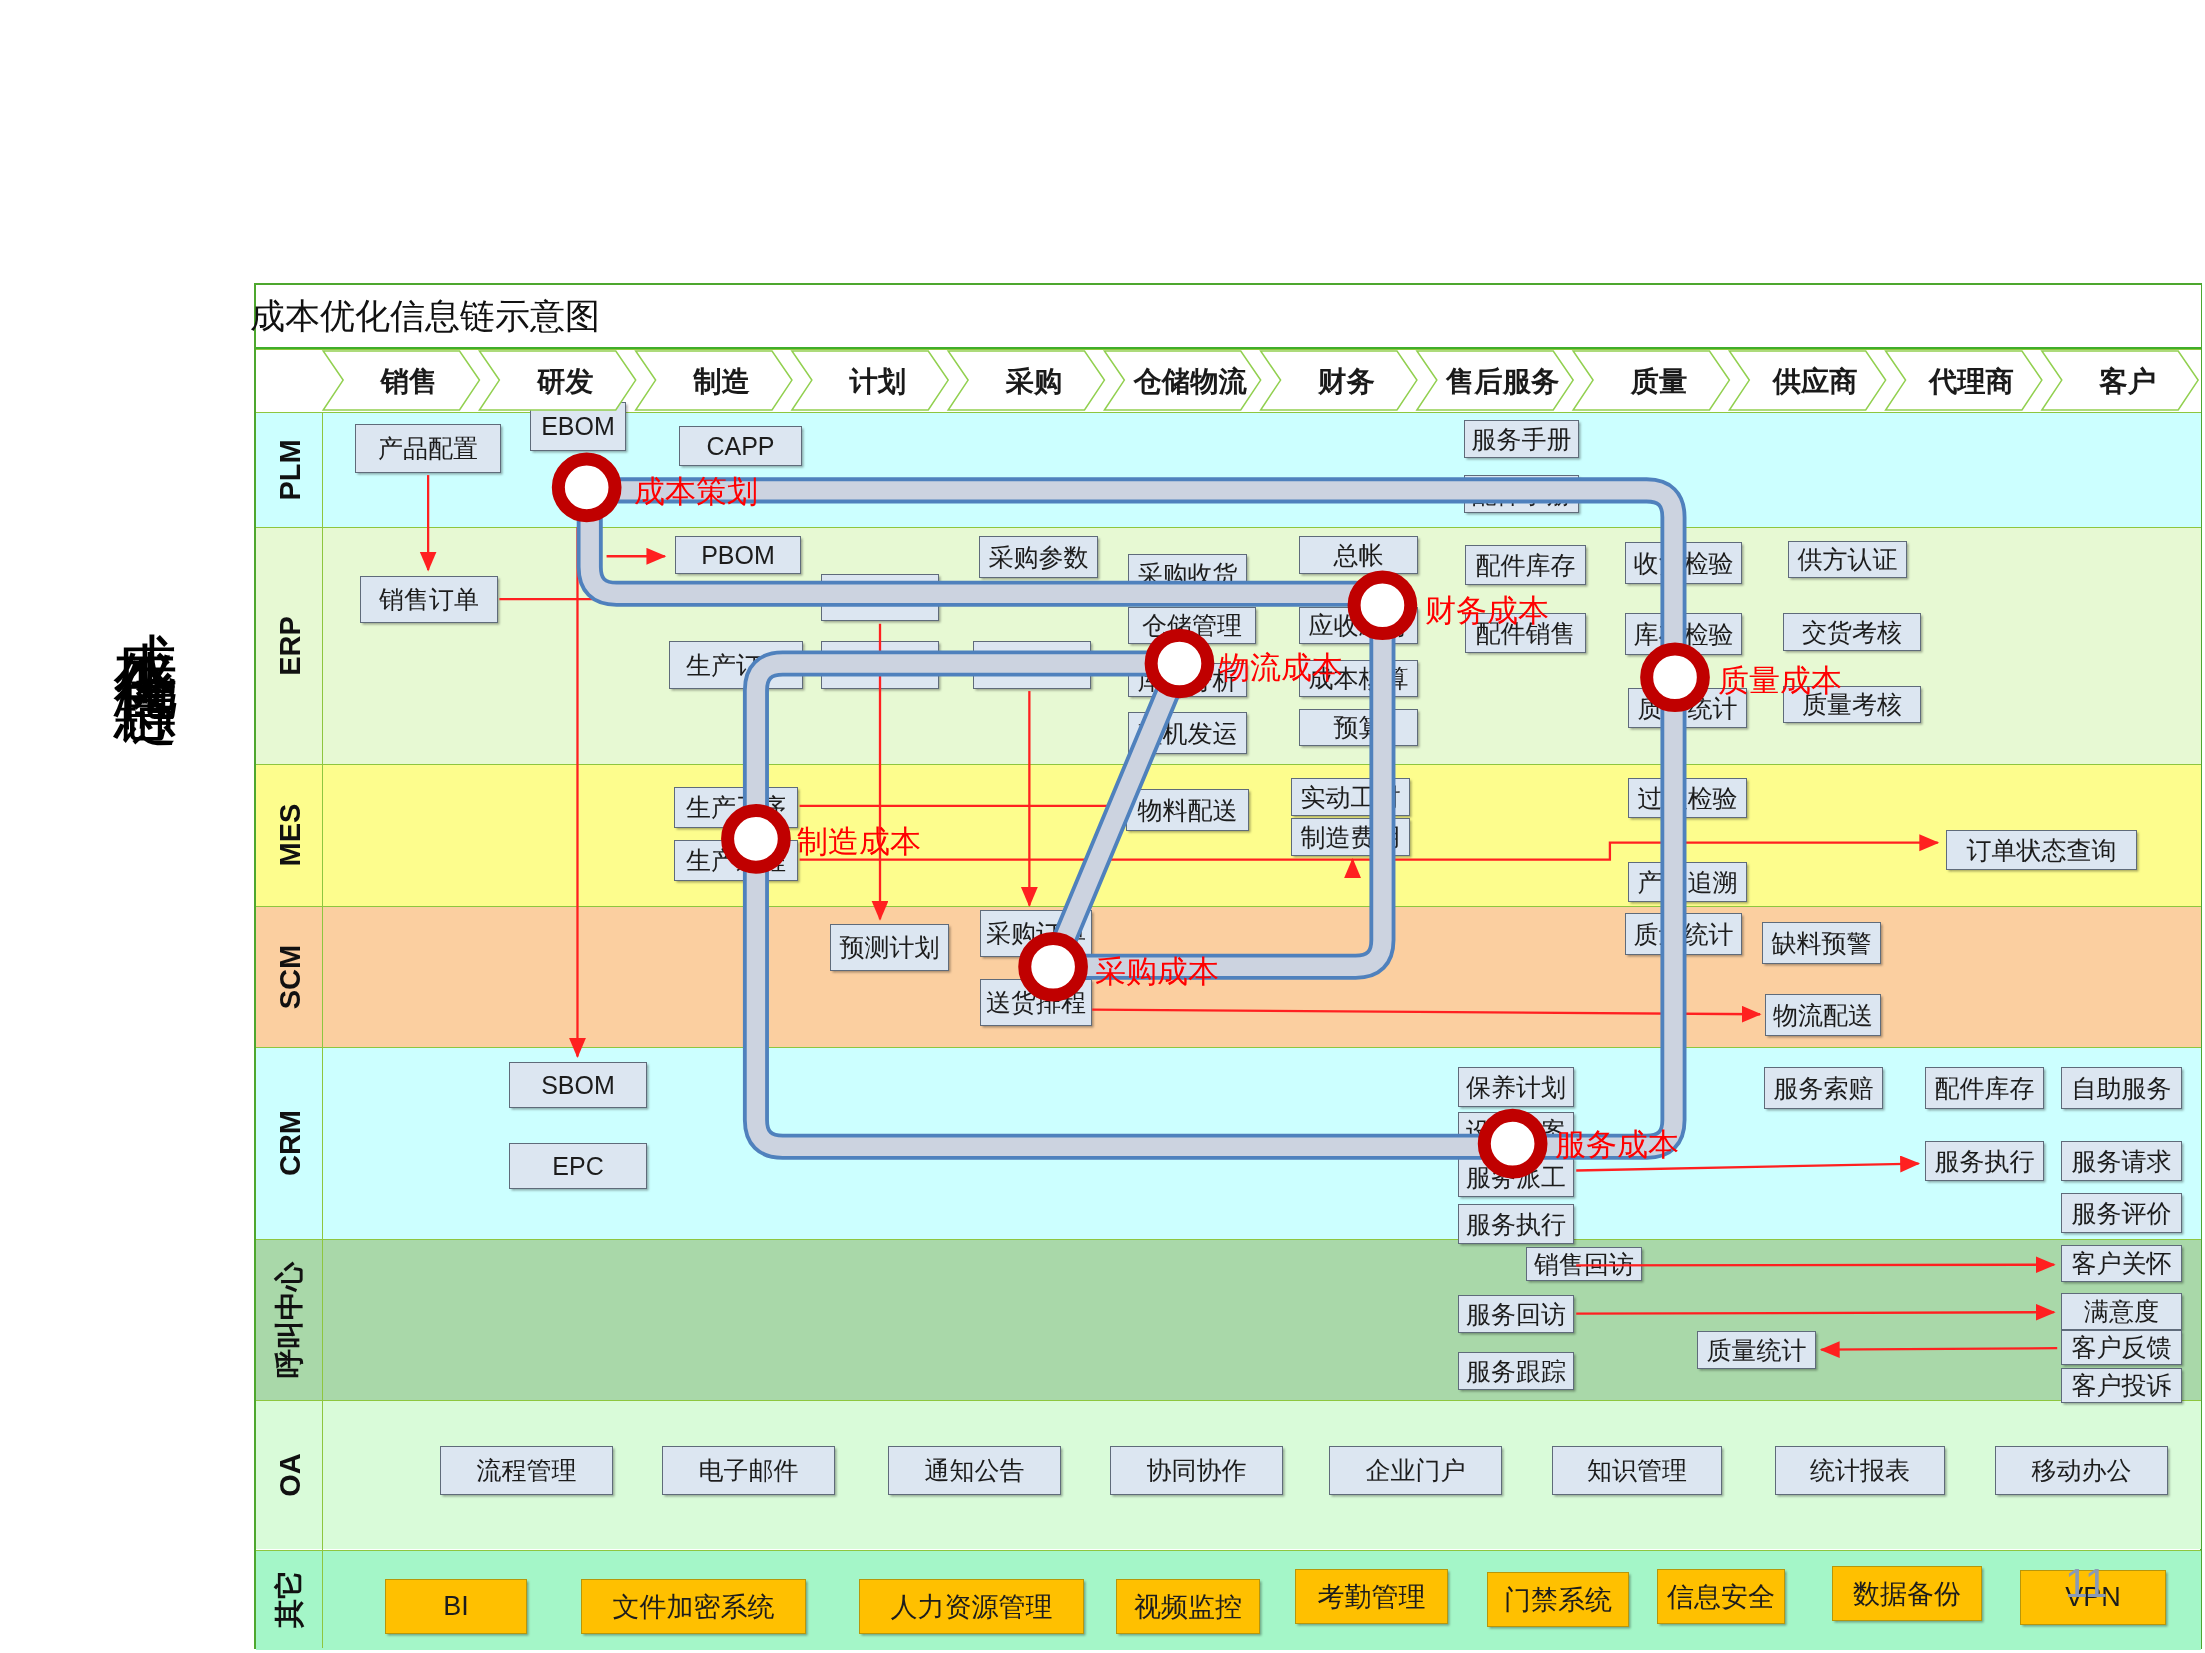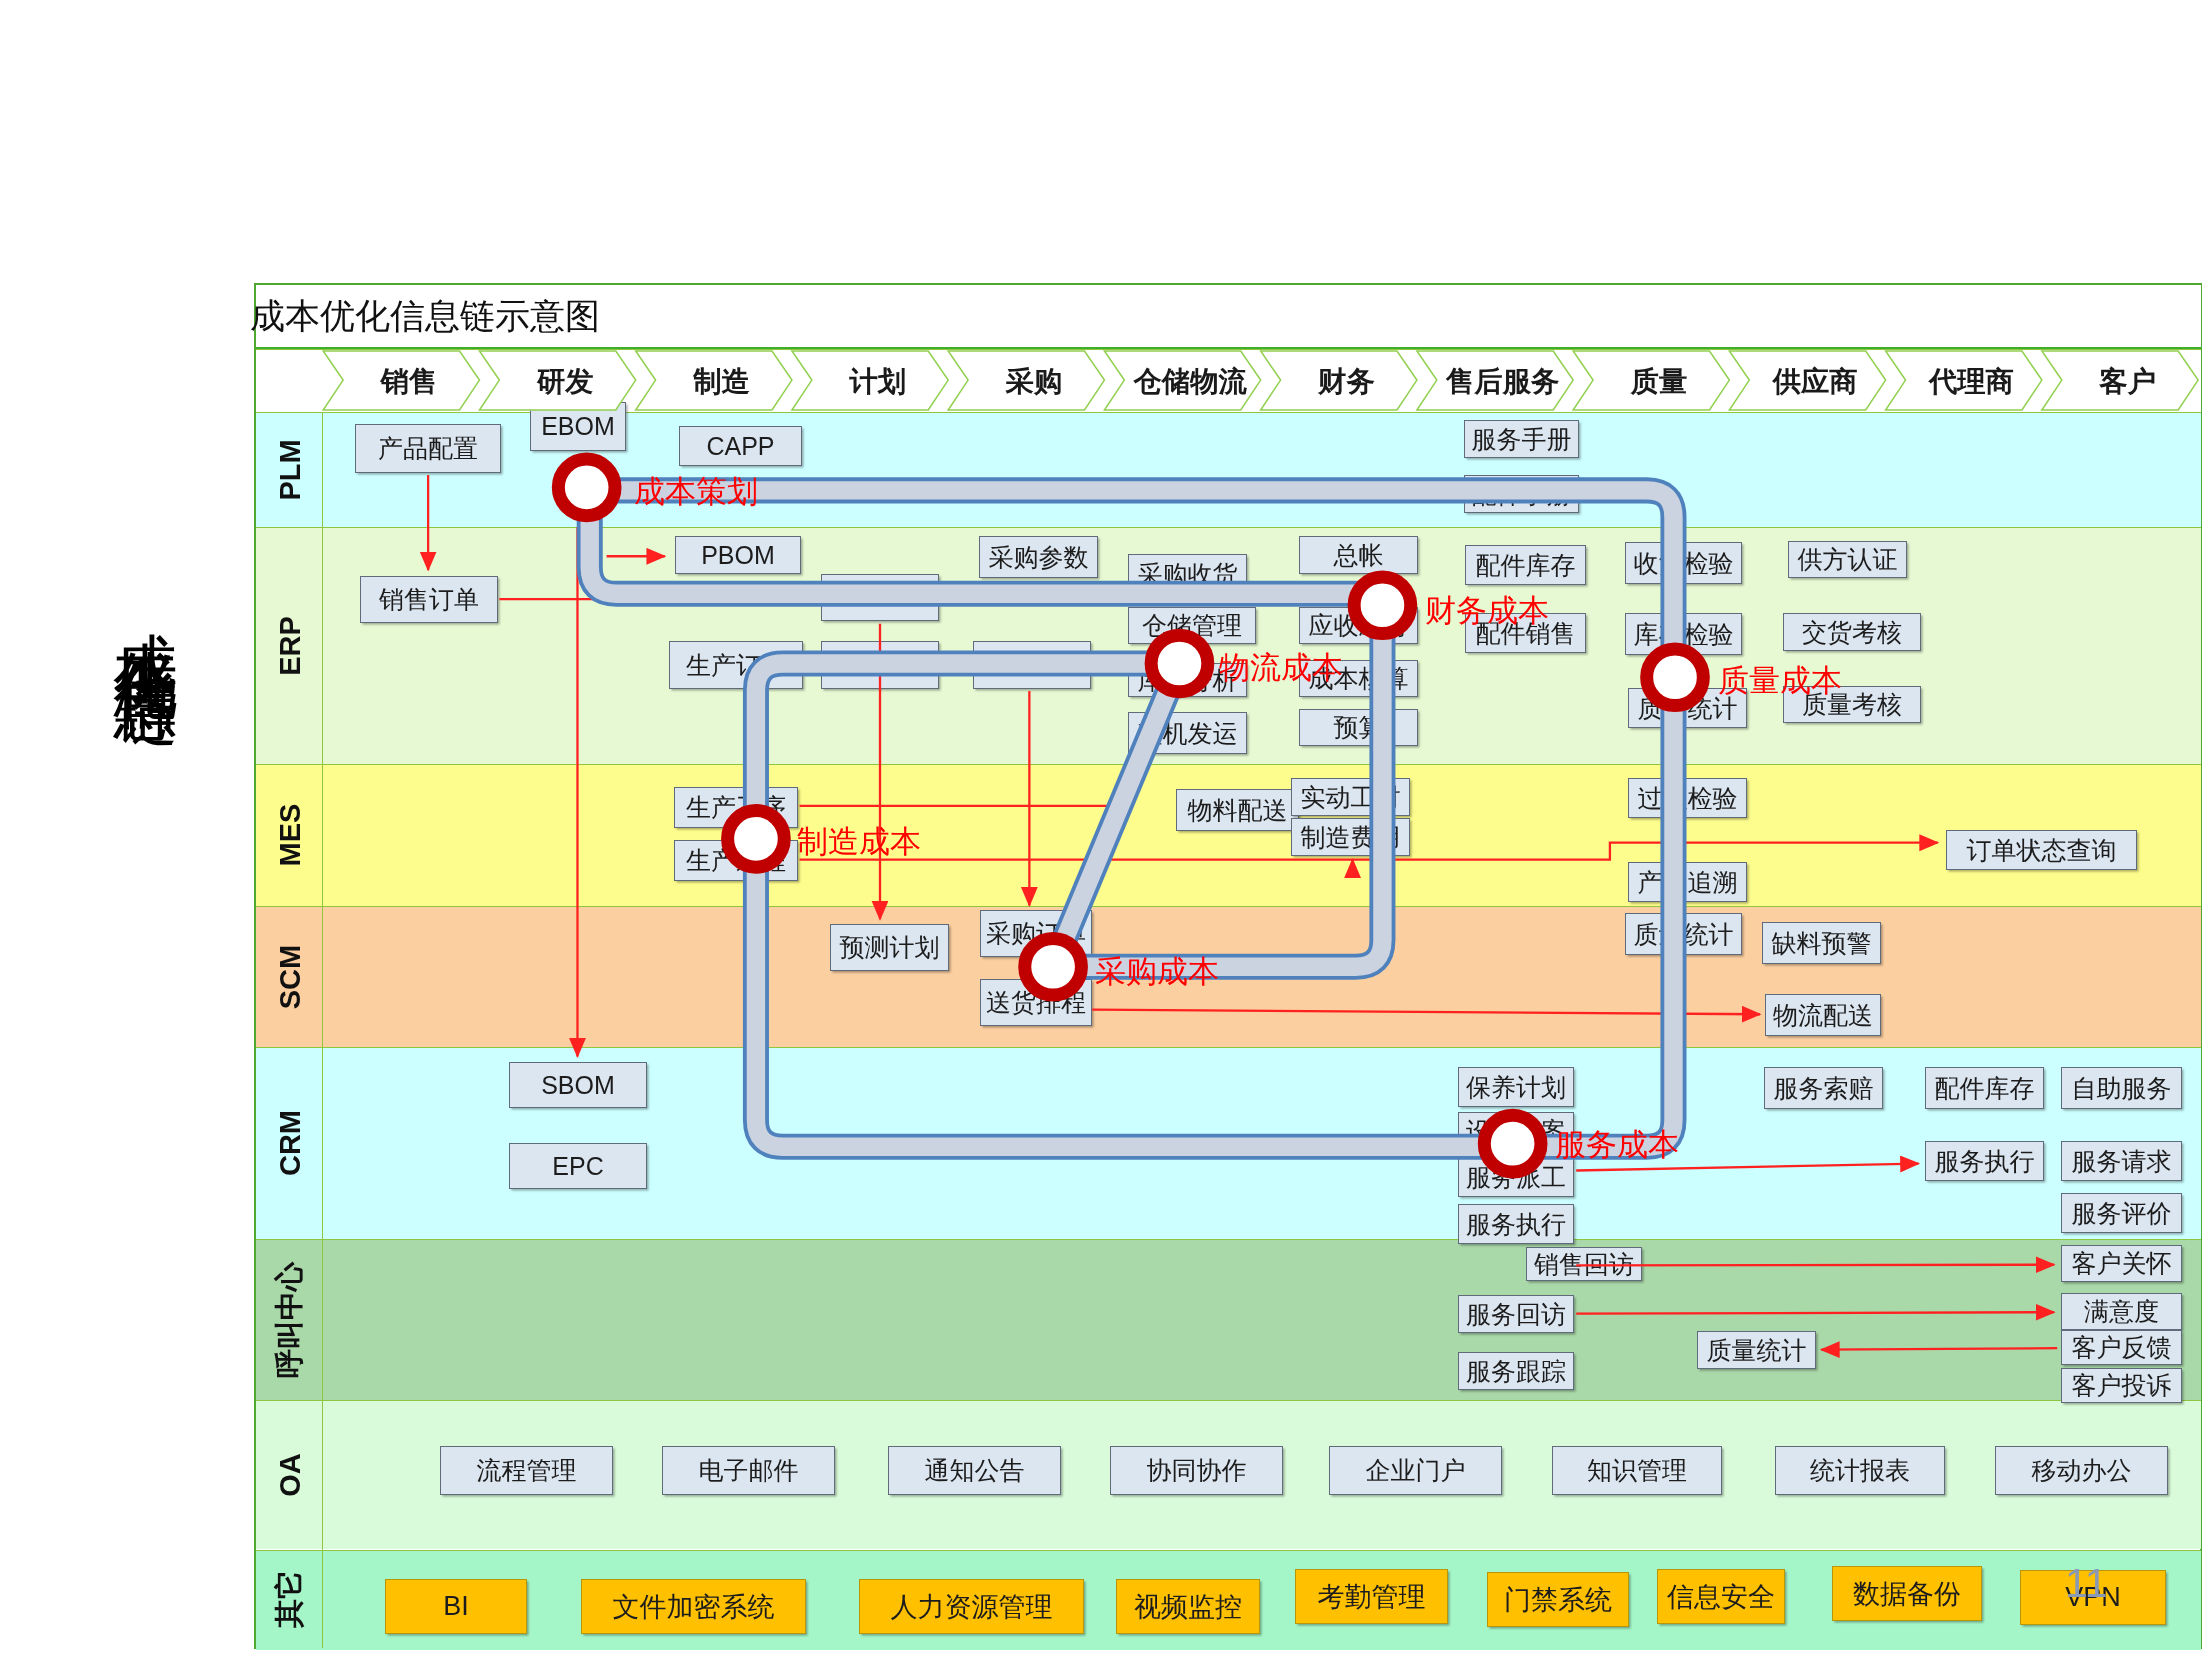--- a/index.html
+++ b/index.html
@@ -84,21 +84,21 @@
   <div class="bx" style="left:1465px;top:613px;width:121px;height:40px">配件销售</div>
   <div class="bx" style="left:1625px;top:542px;width:117px;height:42px">收货检验</div>
   <div class="bx" style="left:1625px;top:613px;width:117px;height:42px">库存检验</div>
   <div class="bx" style="left:1628px;top:688px;width:119px;height:40px">质量统计</div>
   <div class="bx" style="left:1788px;top:541px;width:119px;height:37px">供方认证</div>
   <div class="bx" style="left:1783px;top:613px;width:138px;height:38px">交货考核</div>
   <div class="bx" style="left:1783px;top:686px;width:138px;height:37px">质量考核</div>
 
   <div class="bx" style="left:674px;top:787px;width:124px;height:41px">生产工序</div>
   <div class="bx" style="left:674px;top:840px;width:124px;height:41px">生产过程</div>
-  <div class="bx" style="left:1176px;top:789px;width:123px;height:42px">物料配送</div>
+  <div class="bx" style="left:1126px;top:789px;width:123px;height:42px">物料配送</div>
   <div class="bx" style="left:1291px;top:778px;width:119px;height:38px">实动工时</div>
   <div class="bx" style="left:1291px;top:818px;width:119px;height:38px">制造费用</div>
   <div class="bx" style="left:1628px;top:778px;width:119px;height:40px">过程检验</div>
   <div class="bx" style="left:1628px;top:862px;width:119px;height:40px">产品追溯</div>
   <div class="bx" style="left:1946px;top:830px;width:191px;height:40px">订单状态查询</div>
 
   <div class="bx" style="left:830px;top:924px;width:119px;height:47px">预测计划</div>
   <div class="bx" style="left:980px;top:910px;width:112px;height:47px">采购订单</div>
   <div class="bx" style="left:980px;top:979px;width:112px;height:47px">送货排程</div>
   <div class="bx" style="left:1625px;top:913px;width:117px;height:42px">质量统计</div>

